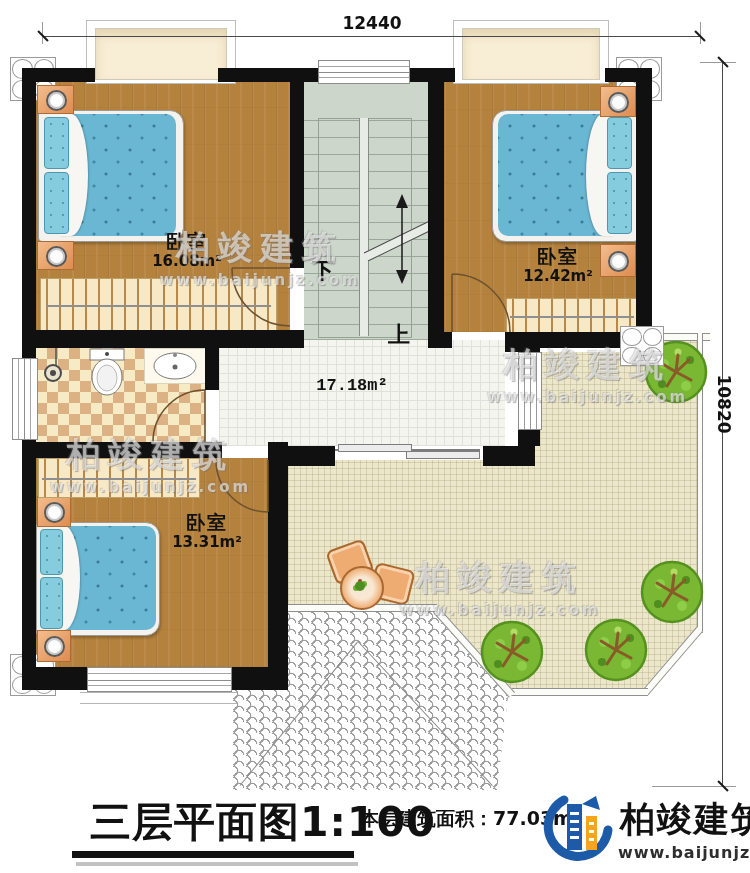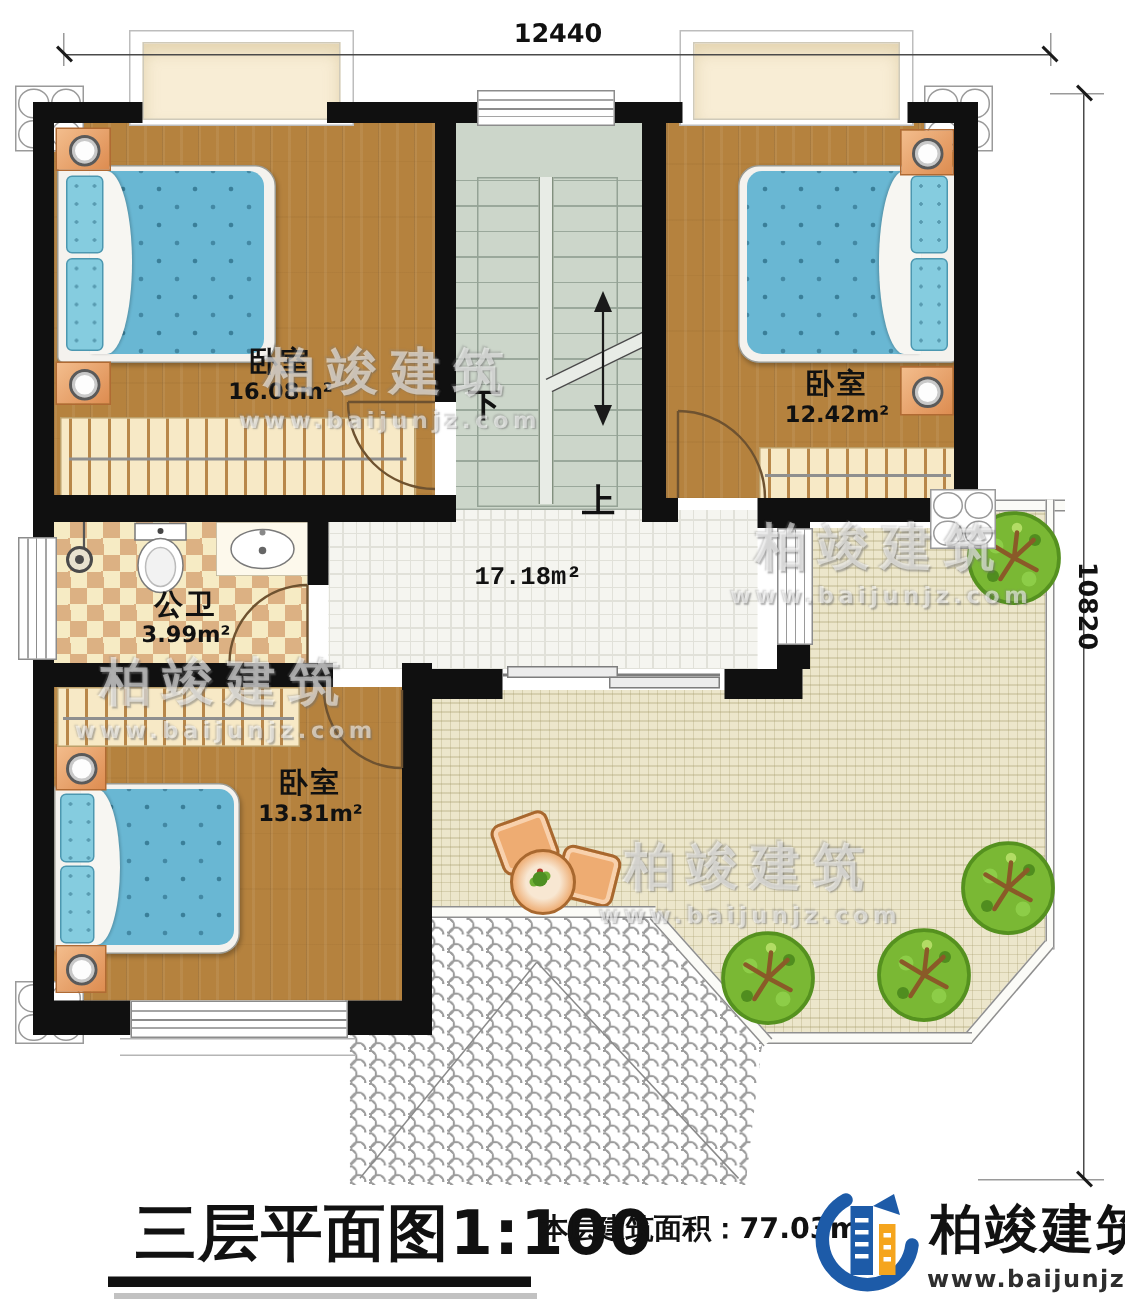--- a/index.html
+++ b/index.html
@@ -190,24 +190,20 @@
     <rect x="0" y="0" width="62" height="36" fill="#fdf9ec" stroke="#b9b095"></rect>
     <ellipse cx="31" cy="18" rx="21" ry="13" fill="#ffffff" stroke="#7a7a7a"></ellipse>
     <circle cx="31" cy="19" r="2.5" fill="#666"></circle>
     <circle cx="31" cy="7" r="2" fill="#888"></circle>
   </svg>
   <svg class="abs" style="left:42px;top:348px;z-index:4;" width="24" height="36" viewBox="0 0 24 36">
     <line x1="14" y1="0" x2="14" y2="20" stroke="#555" stroke-width="1.5"></line>
     <circle cx="11" cy="25" r="8" fill="#e8e2cf" stroke="#4a4a4a" stroke-width="2"></circle>
     <circle cx="11" cy="25" r="3" fill="#4a4a4a"></circle>
   </svg>
-  <div class="label" style="left:54px;top:393px;width:140px;">
-    <div class="rn">公卫</div>
-    <div class="ra">3.99m²</div>
-  </div>
 
   <div class="label" style="left:282px;top:376px;width:140px;font-size:17px;font-family:Liberation Mono, monospace;">17.18m²</div>
 
   <svg class="doorsvg" width="750" height="790" viewBox="0 0 750 790">
     <g stroke="#6e5230" stroke-width="1.6" fill="none">
       <path d="M232 268 L290 268 M232 268 A58 58 0 0 0 290 326"></path>
       <path d="M452 274 L452 332 M452 274 A58 58 0 0 1 510 332"></path>
       <path d="M268 460 L268 512 M216 460 A52 52 0 0 0 268 512"></path>
       <path d="M205 390 L205 442 M153 442 A52 52 0 0 1 205 390"></path>
     </g>

